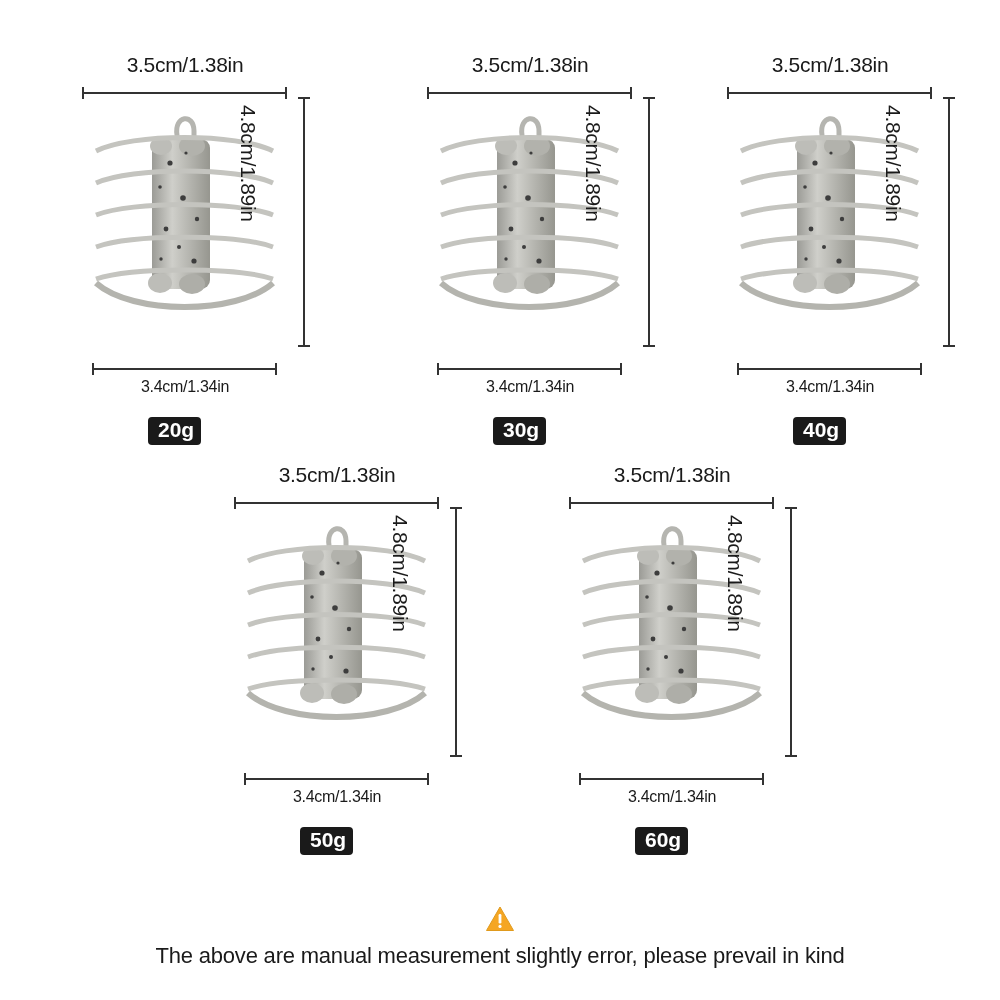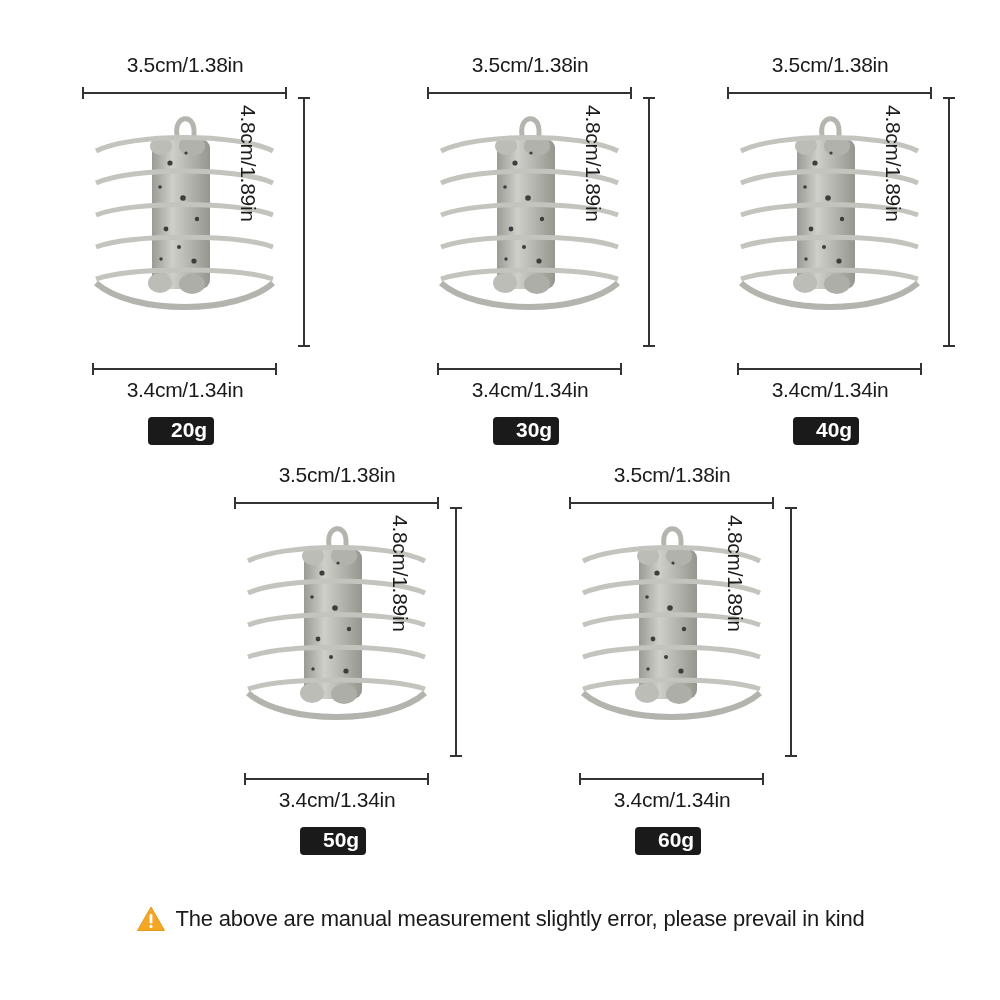--- a/index.html
+++ b/index.html
@@ -90,21 +90,21 @@
   }
   .bottom-rule .tick-l { left: 0; }
   .bottom-rule .tick-r { right: 0; }
 
   .bottom-dim {
     position: absolute;
     top: 333px;
     left: 0;
     width: 230px;
     text-align: center;
-    font-size: 21px;
+    font-size: 16px;
     letter-spacing: -0.3px;
     white-space: nowrap;
   }
 
   .side-rule {
     position: absolute;
     left: 228px;
     top: 52px;
     width: 10px;
     height: 250px;
@@ -141,21 +141,21 @@
   }
 
   .weight-badge {
     position: absolute;
     top: 372px;
     left: 78px;
     background: #1a1a1a;
     color: #ffffff;
     font-size: 21px;
     font-weight: 700;
-    padding: 1px 7px 3px 23px;
+    padding: 1px 7px 3px 10px;
     border-radius: 4px;
     line-height: 1.15;
   }
 
   
   .feeder {
     position: absolute;
     left: 12px;
     top: 56px;
     width: 205px;
@@ -166,20 +166,21 @@
   
   .note {
     position: absolute;
     left: 0;
     top: 905px;
     width: 1000px;
     display: flex;
     align-items: center;
     justify-content: center;
     gap: 10px;
+    flex-direction: column;
   }
   .note-text {
     font-size: 22px;
     color: #1a1a1a;
     letter-spacing: -0.2px;
     white-space: nowrap;
   }
   .warn-icon { display: block; }
 </style>
 </head>

